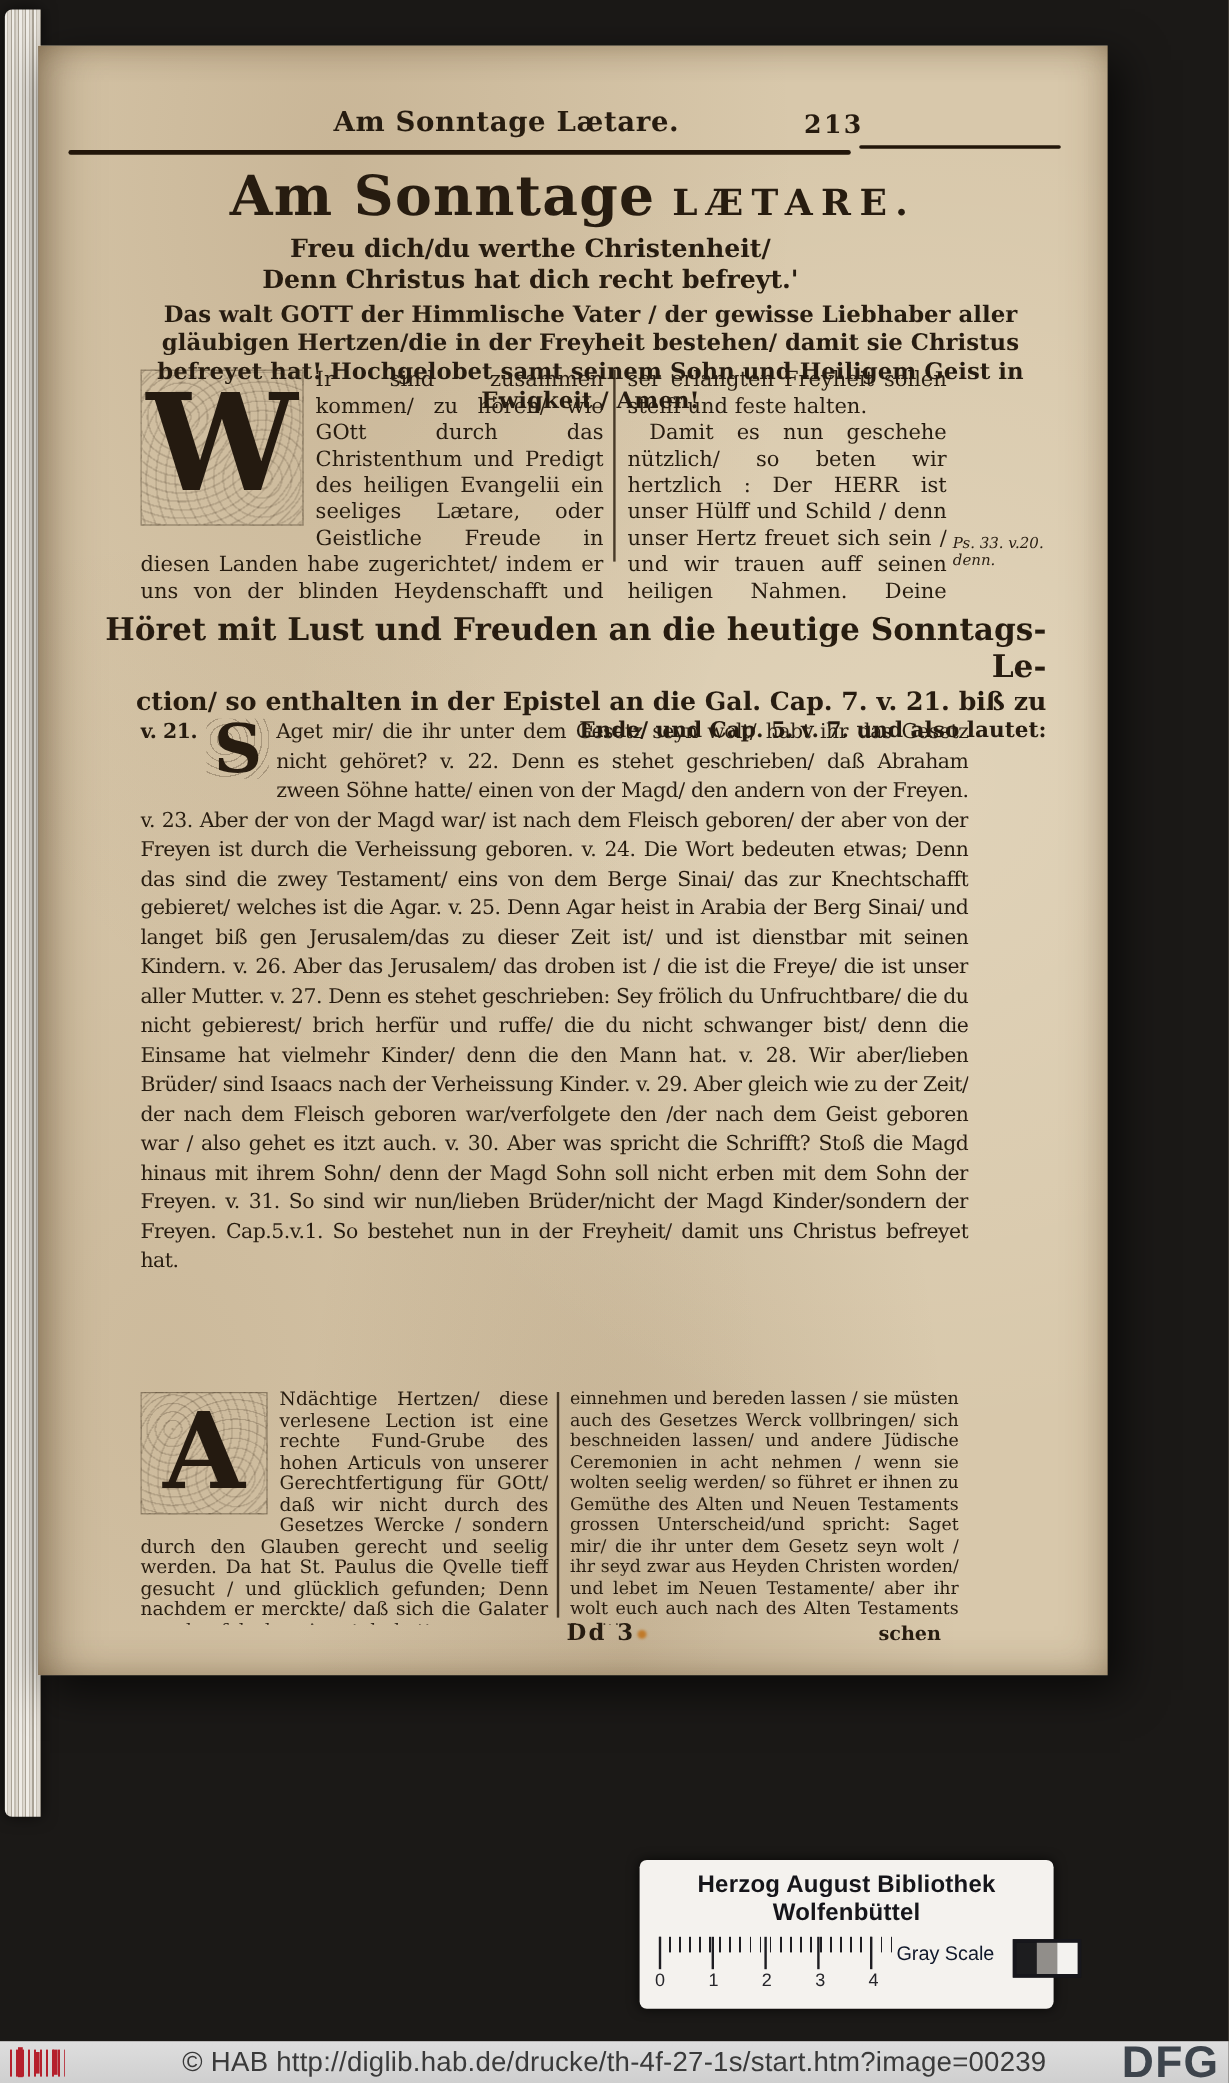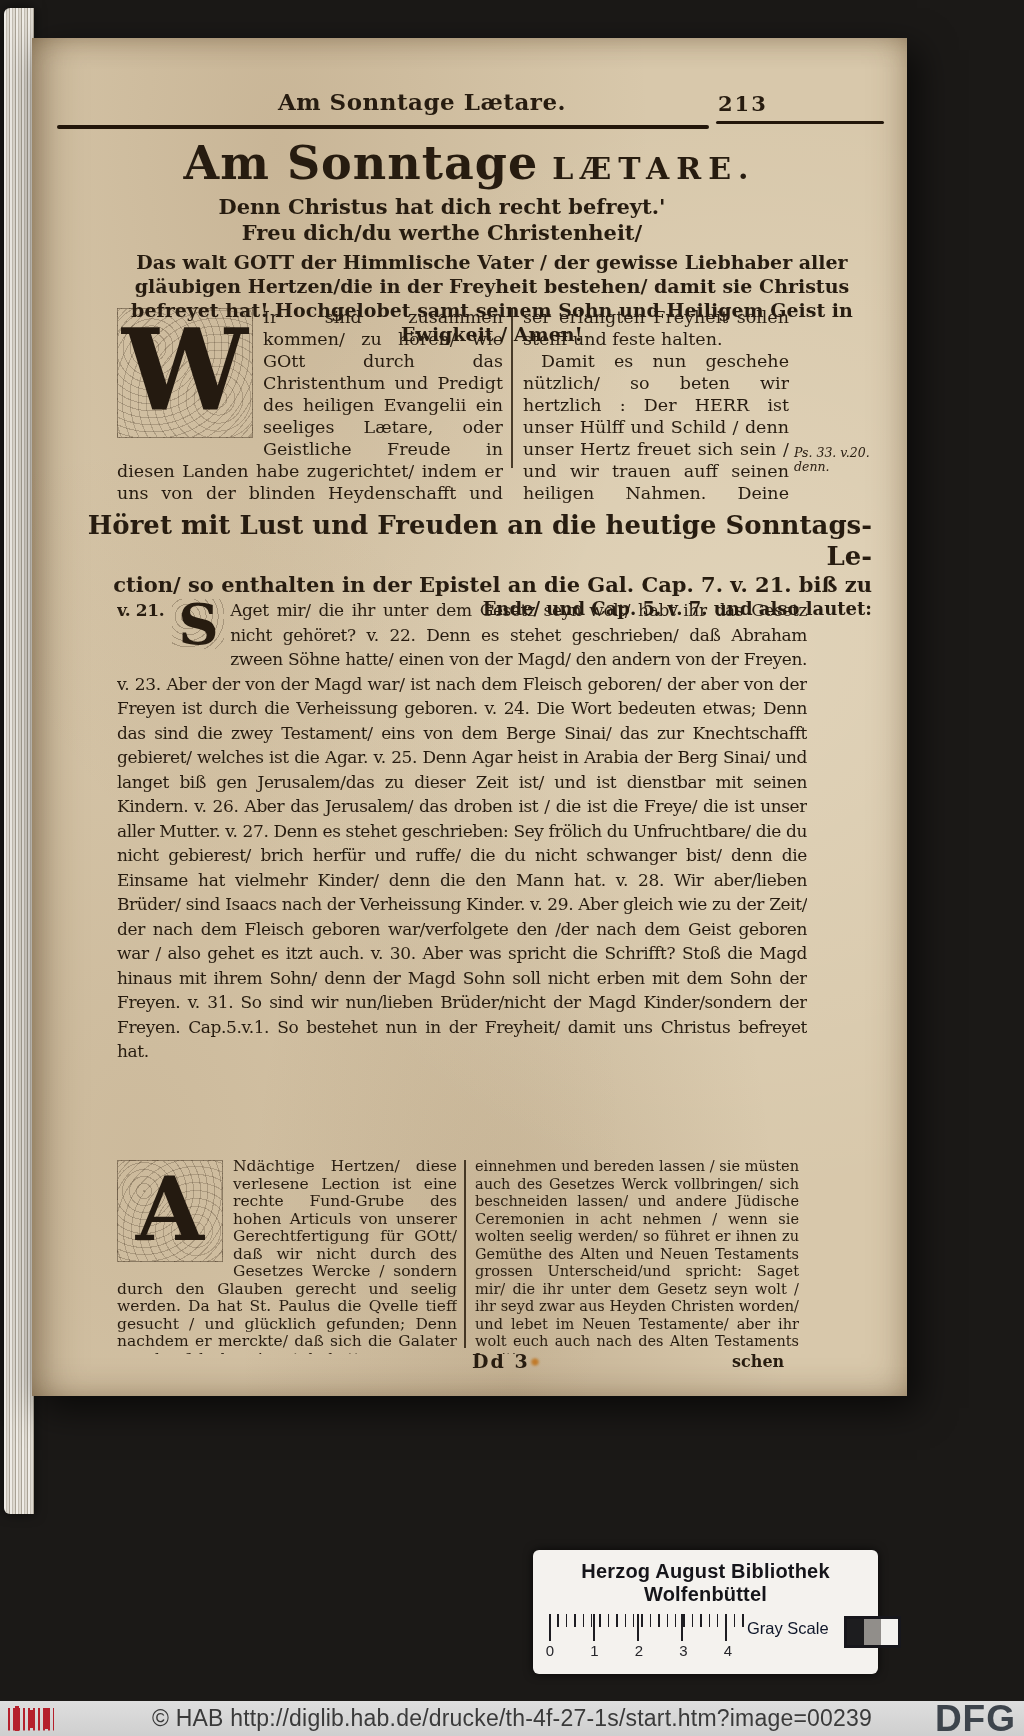--- a/index.html
+++ b/index.html
@@ -26,26 +26,27 @@
       radial-gradient(ellipse at 82% 45%, rgba(255,250,235,.22), transparent 52%),
       radial-gradient(ellipse at 12% 82%, rgba(120,85,45,.12), transparent 45%),
       radial-gradient(ellipse at 55% 98%, rgba(100,70,35,.15), transparent 40%),
       #d8c8ab;
     box-shadow:
       10px 12px 35px rgba(0,0,0,.65),
       inset 30px 0 45px -25px rgba(70,48,22,.55),
       inset -12px -8px 40px -15px rgba(80,55,25,.4),
       inset 0 10px 35px -18px rgba(80,55,25,.45);
     color:#271c10;
+    padding-left:16px;
   }
   .abs{position:absolute;}
 
   .running-header{left:130px;top:50px;width:520px;text-align:center;
     font-size:23px;font-weight:bold;letter-spacing:.5px;}
-  .page-number{left:638px;top:53px;font-size:21px;font-weight:bold;letter-spacing:2px;margin-left:48px;}
+  .page-number{left:638px;top:53px;font-size:21px;font-weight:bold;letter-spacing:2px;}
   .rule-a{left:25px;top:87px;width:652px;height:3.5px;background:#22160a;border-radius:2px;}
   .rule-b{left:684px;top:83px;width:168px;height:3px;background:#22160a;border-radius:2px;}
 
   .title-row{left:0;top:98px;width:100%;text-align:center;white-space:nowrap;}
   .title-fraktur{font-size:46px;font-weight:bold;letter-spacing:1px;}
   .title-roman{font-size:30px;font-weight:bold;letter-spacing:7px;margin-left:14px;}
 
   .hymn{left:60px;top:156px;width:700px;text-align:center;font-weight:bold;}
   .hymn div{font-size:21px;line-height:26px;}
 
@@ -160,22 +161,22 @@
     <div class="abs running-header">Am Sonntage Lætare.</div>
     <div class="abs page-number">213</div>
     <div class="abs rule-a"></div>
     <div class="abs rule-b"></div>
 
     <div class="abs title-row">
       <span class="title-fraktur">Am Sonntage</span><span class="title-roman">LÆTARE.</span>
     </div>
 
     <div class="abs hymn">
+      <div>Freu dich/du werthe Christenheit/</div>
       <div>Denn Christus hat dich recht befreyt.'</div>
-      <div>Freu dich/du werthe Christenheit/</div>
     </div>
 
     <div class="abs invocation">Das walt GOTT der Himmlische Vater / der gewisse Liebhaber aller gläubigen Hertzen/die in der Freyheit bestehen/ damit sie Christus befreyet hat! Hochgelobet samt seinem Sohn und Heiligem Geist in Ewigkeit / Amen!</div>
 
     <div class="abs sec1">
       <div class="col-l">
         <span class="dropcap-box dc-w">W</span><span>Ir sind zusammen kommen/ zu hören/ wie GOtt durch das Christenthum und Predigt des heiligen Evangelii ein seeliges Lætare, oder Geistliche Freude in diesen Landen habe zugerichtet/ indem er uns von der blinden Heydenschafft und finstern Pabstthum befreyet/ und wie wir bey die-</span>
       </div>
       <div class="divider"></div>
       <div class="col-r">

